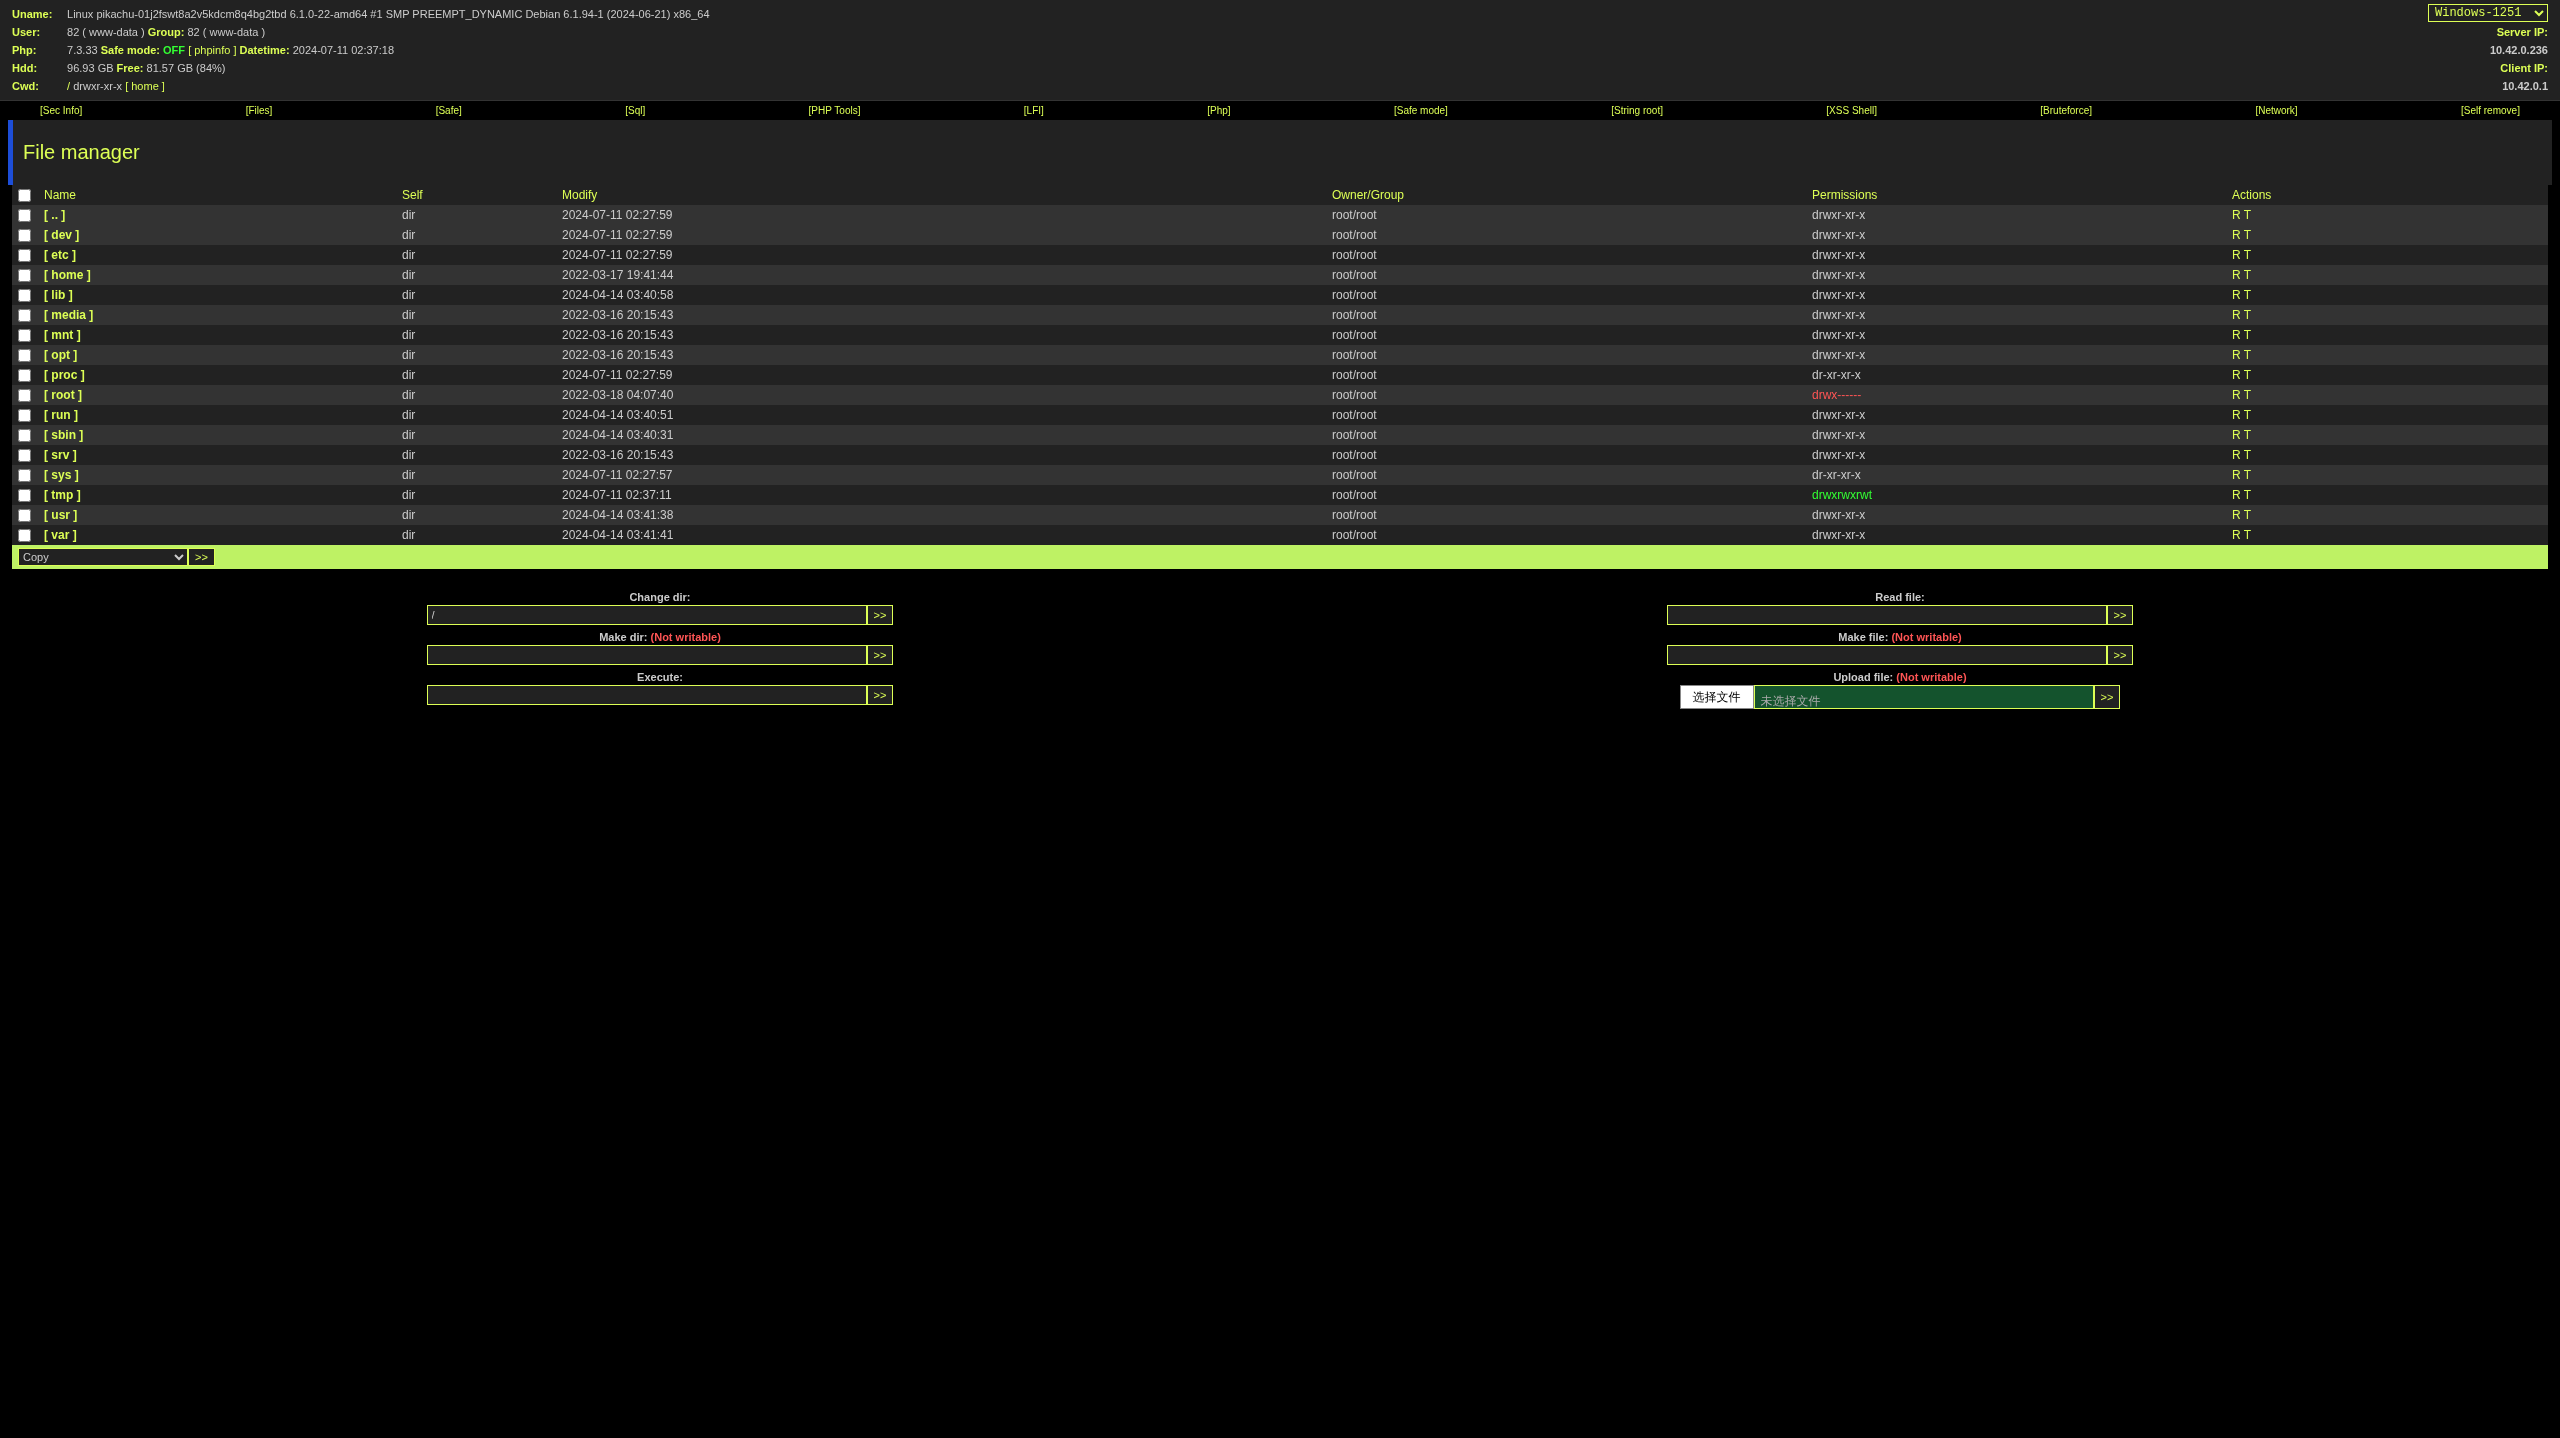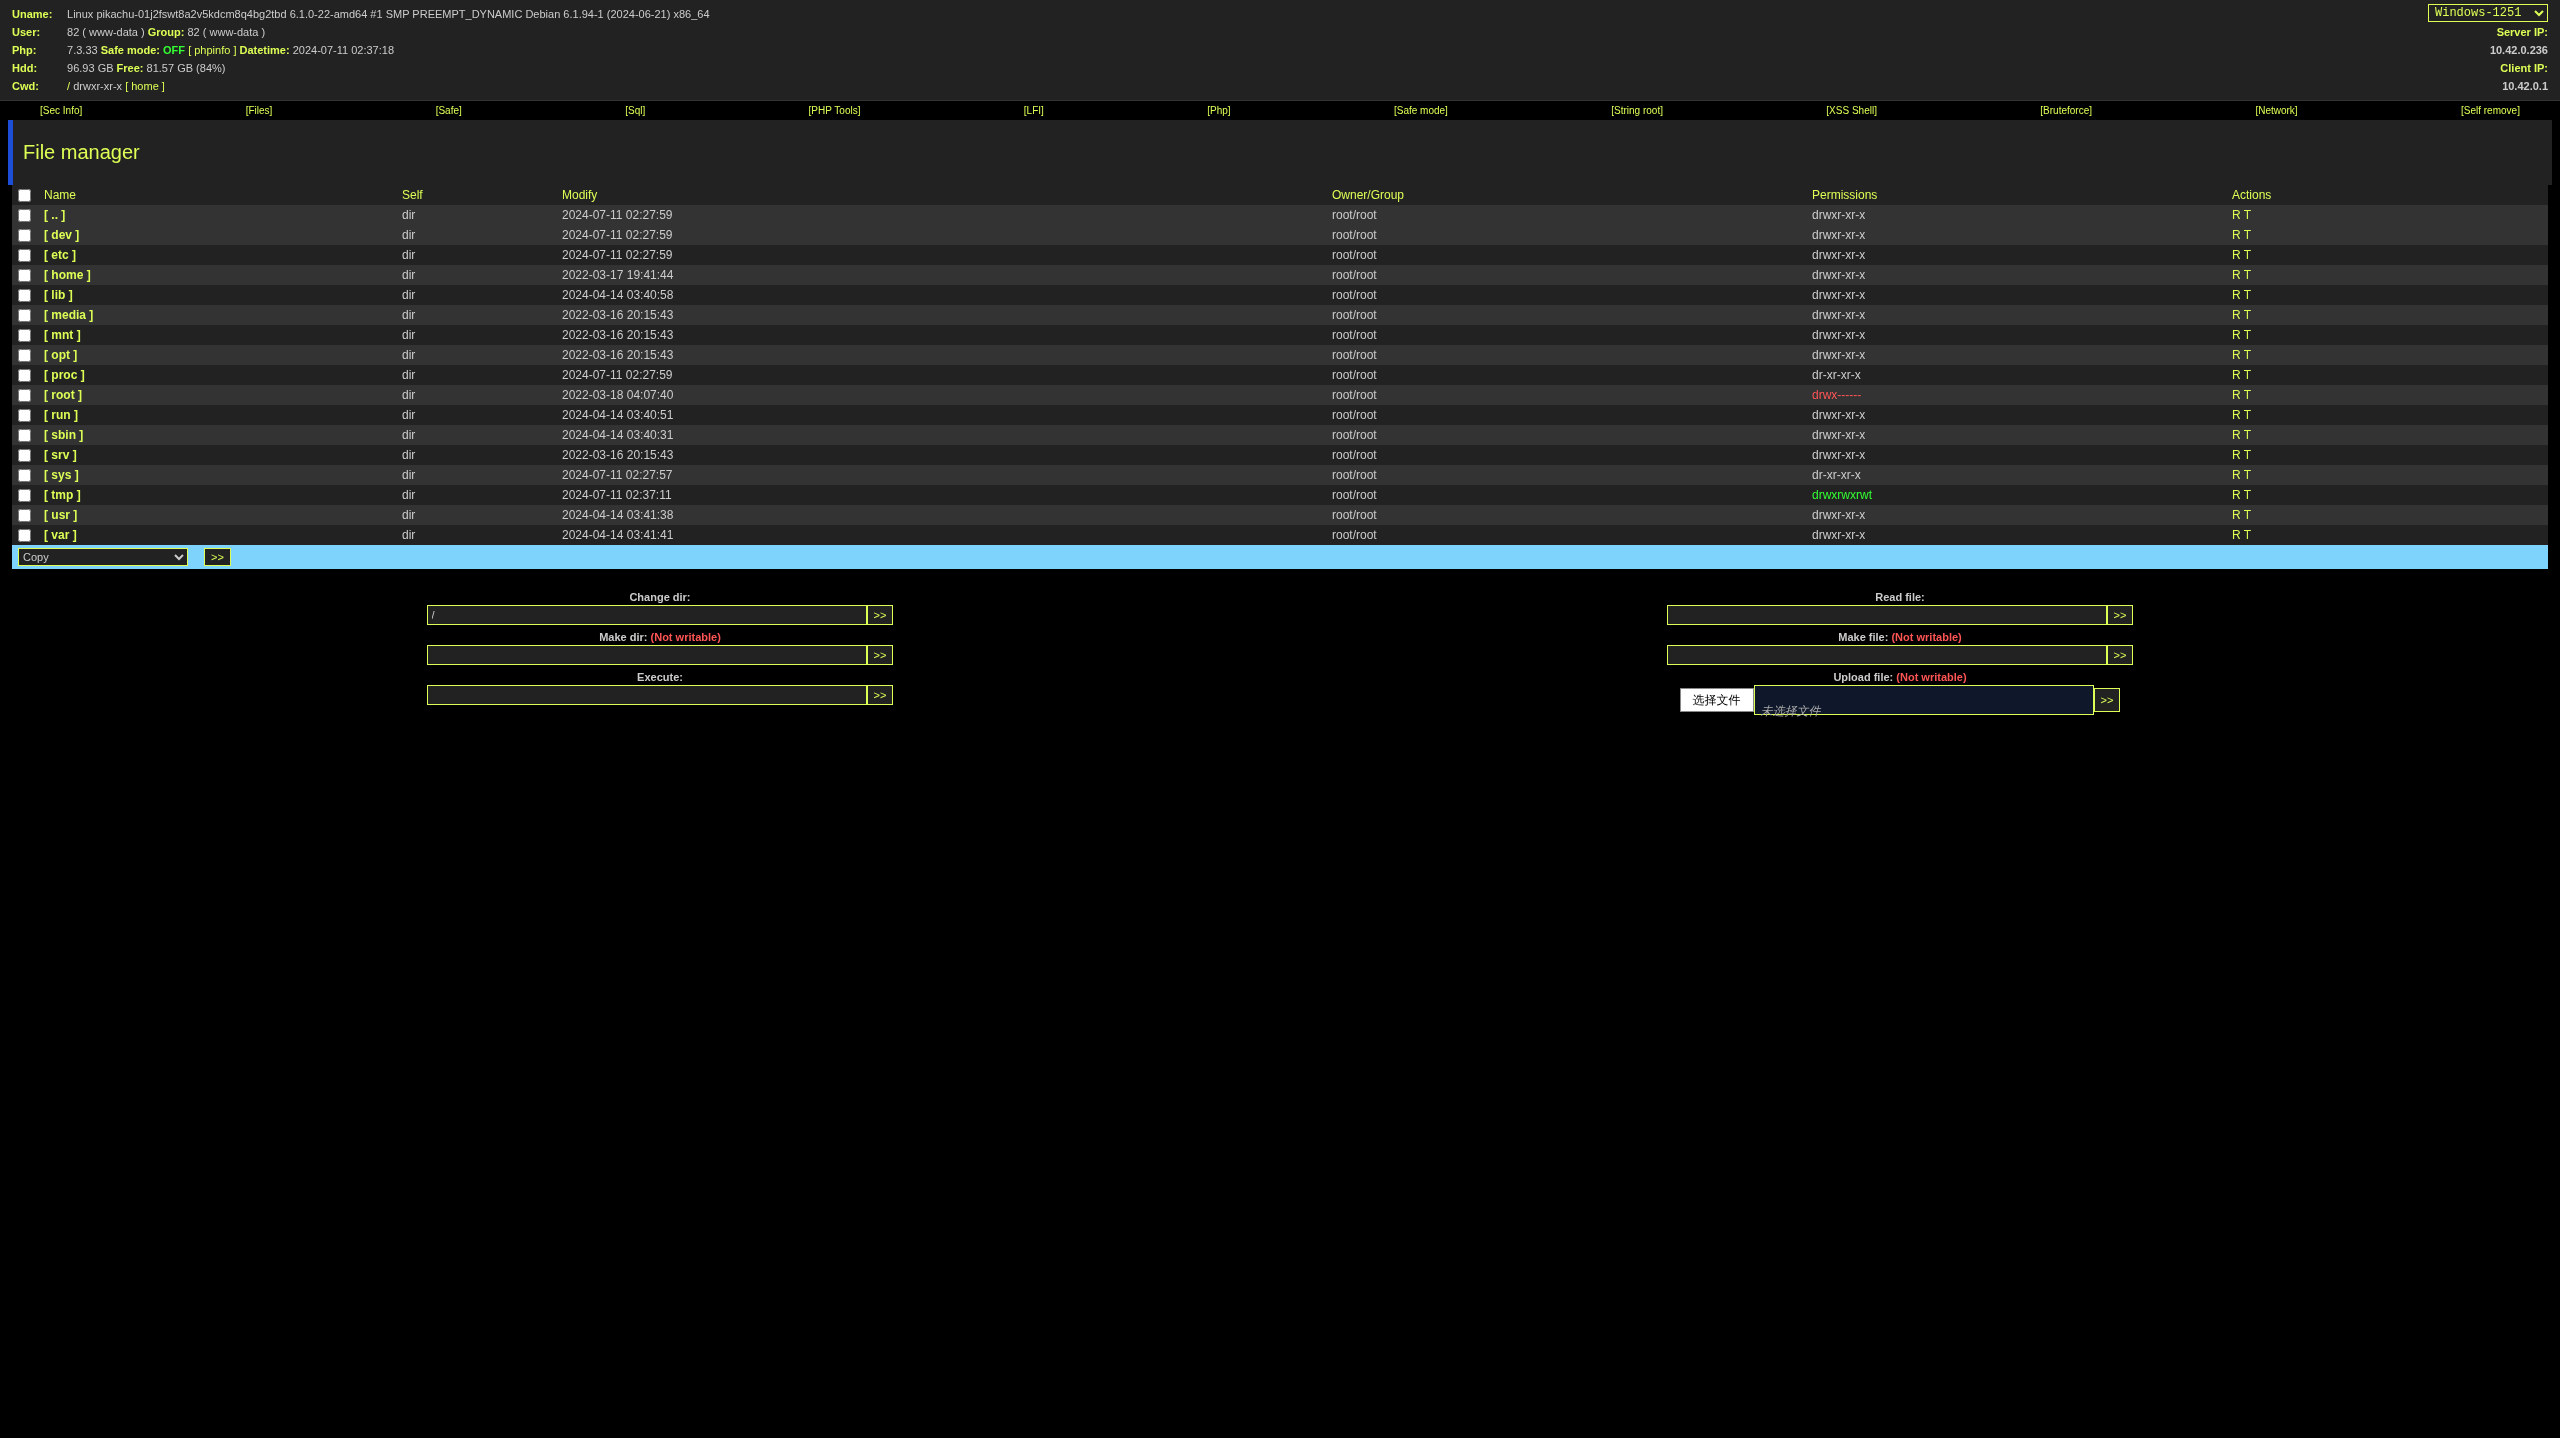--- a/index.html
+++ b/index.html
@@ -77,24 +77,24 @@
   table.files td {
     padding: 2px 6px;
     height: 20px;
     color: #ccc;
   }
   table.files tr.r0 td { background: #333; }
   table.files tr.r1 td { background: #222; }
   .fname { color: #df5; font-weight: bold; cursor: pointer; }
   .actions-col a { color: #df5; cursor: pointer; }
   .footer-row {
-    background: #7dd3fc;
+    background: #bef264;
     padding: 3px 6px;
     display: flex;
-    gap: 16px;
+    gap: 0;
     align-items: center;
   }
   select.action-select {
     background: #222;
     border: 1px solid #df5;
     color: #ccc;
     font-size: 11px;
     height: 18px;
     width: 170px;
   }
@@ -136,31 +136,30 @@
   .file-chooser-btn {
     background: #fff;
     border: 1px solid #888;
     color: #000;
     font-size: 12px;
     height: 24px;
     padding: 0 12px;
     cursor: pointer;
   }
   .file-chooser-label {
-    background: #0f172a;
+    background: #14532d;
     border: 1px solid #df5;
     color: #aaa;
     font-size: 12px;
     height: 24px;
     line-height: 22px;
     width: 340px;
     text-align: left;
-    padding: 14px 6px;
+    padding: 4px 6px;
     display: inline-block;
-    font-style: italic;
   }
   input[type=checkbox]{
     accent-color: #555;
     width: 13px; height: 13px;
     vertical-align: middle;
   }
 </style>
 </head>
 <body>
 

